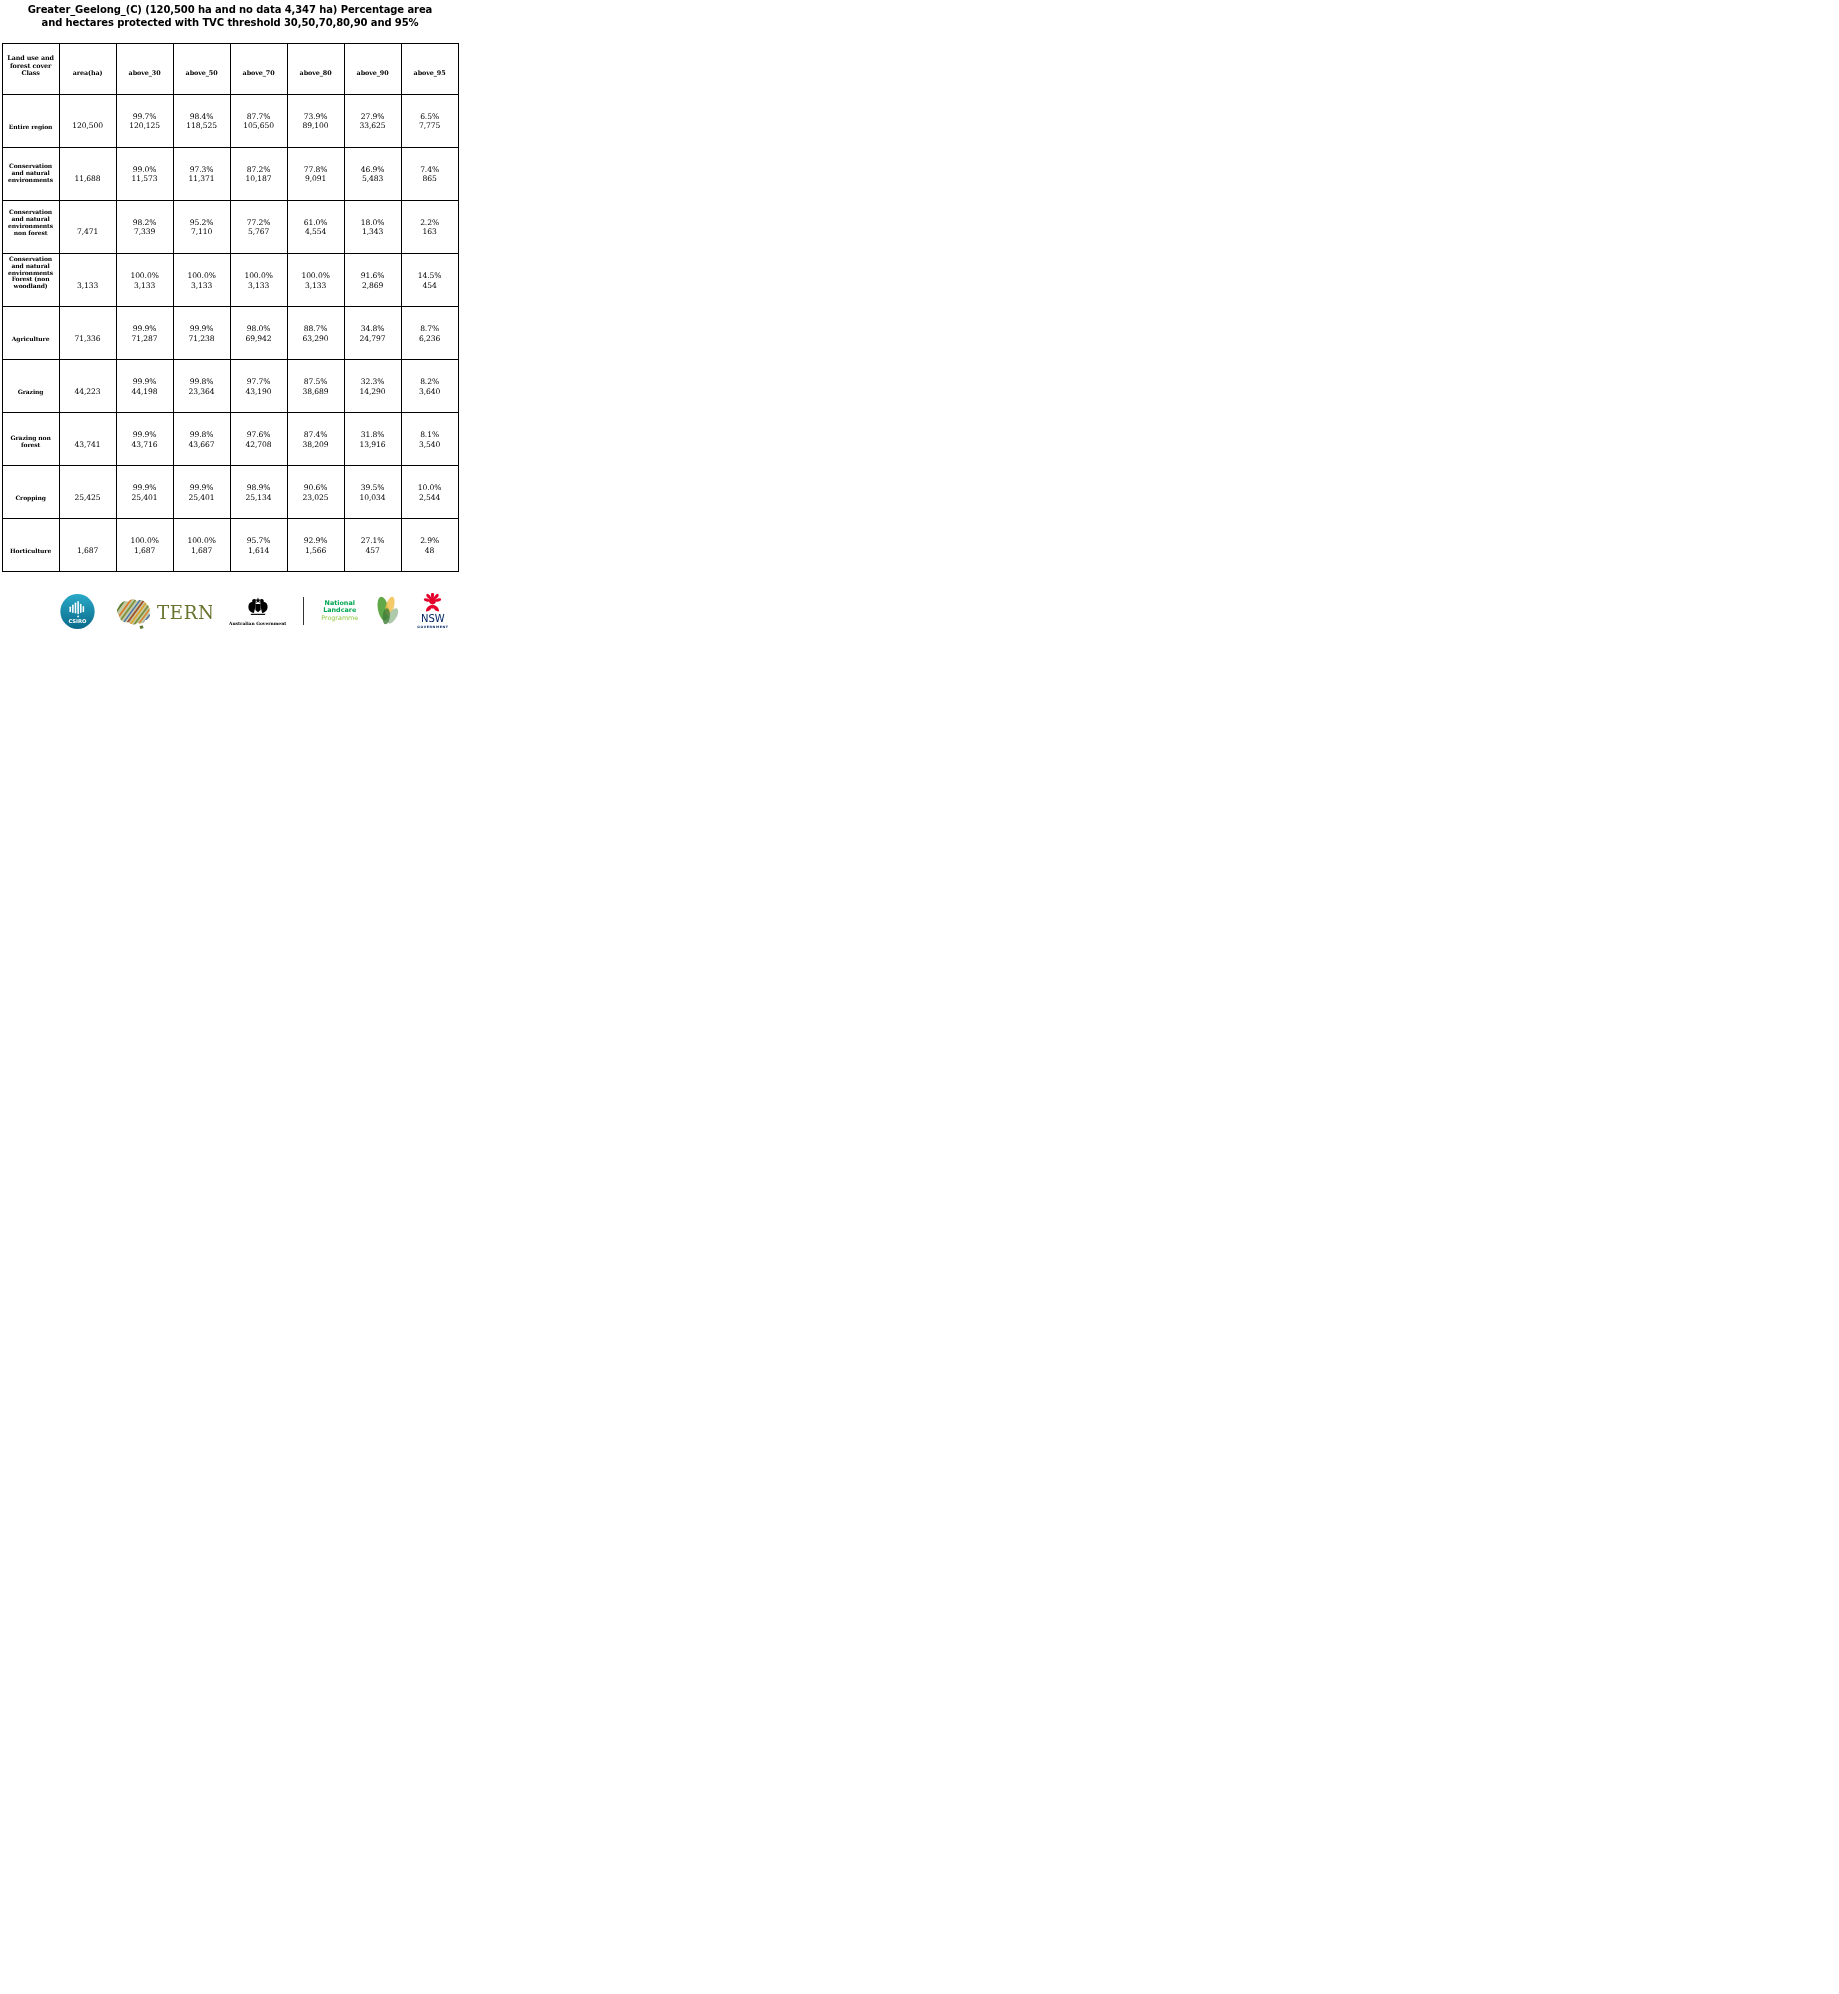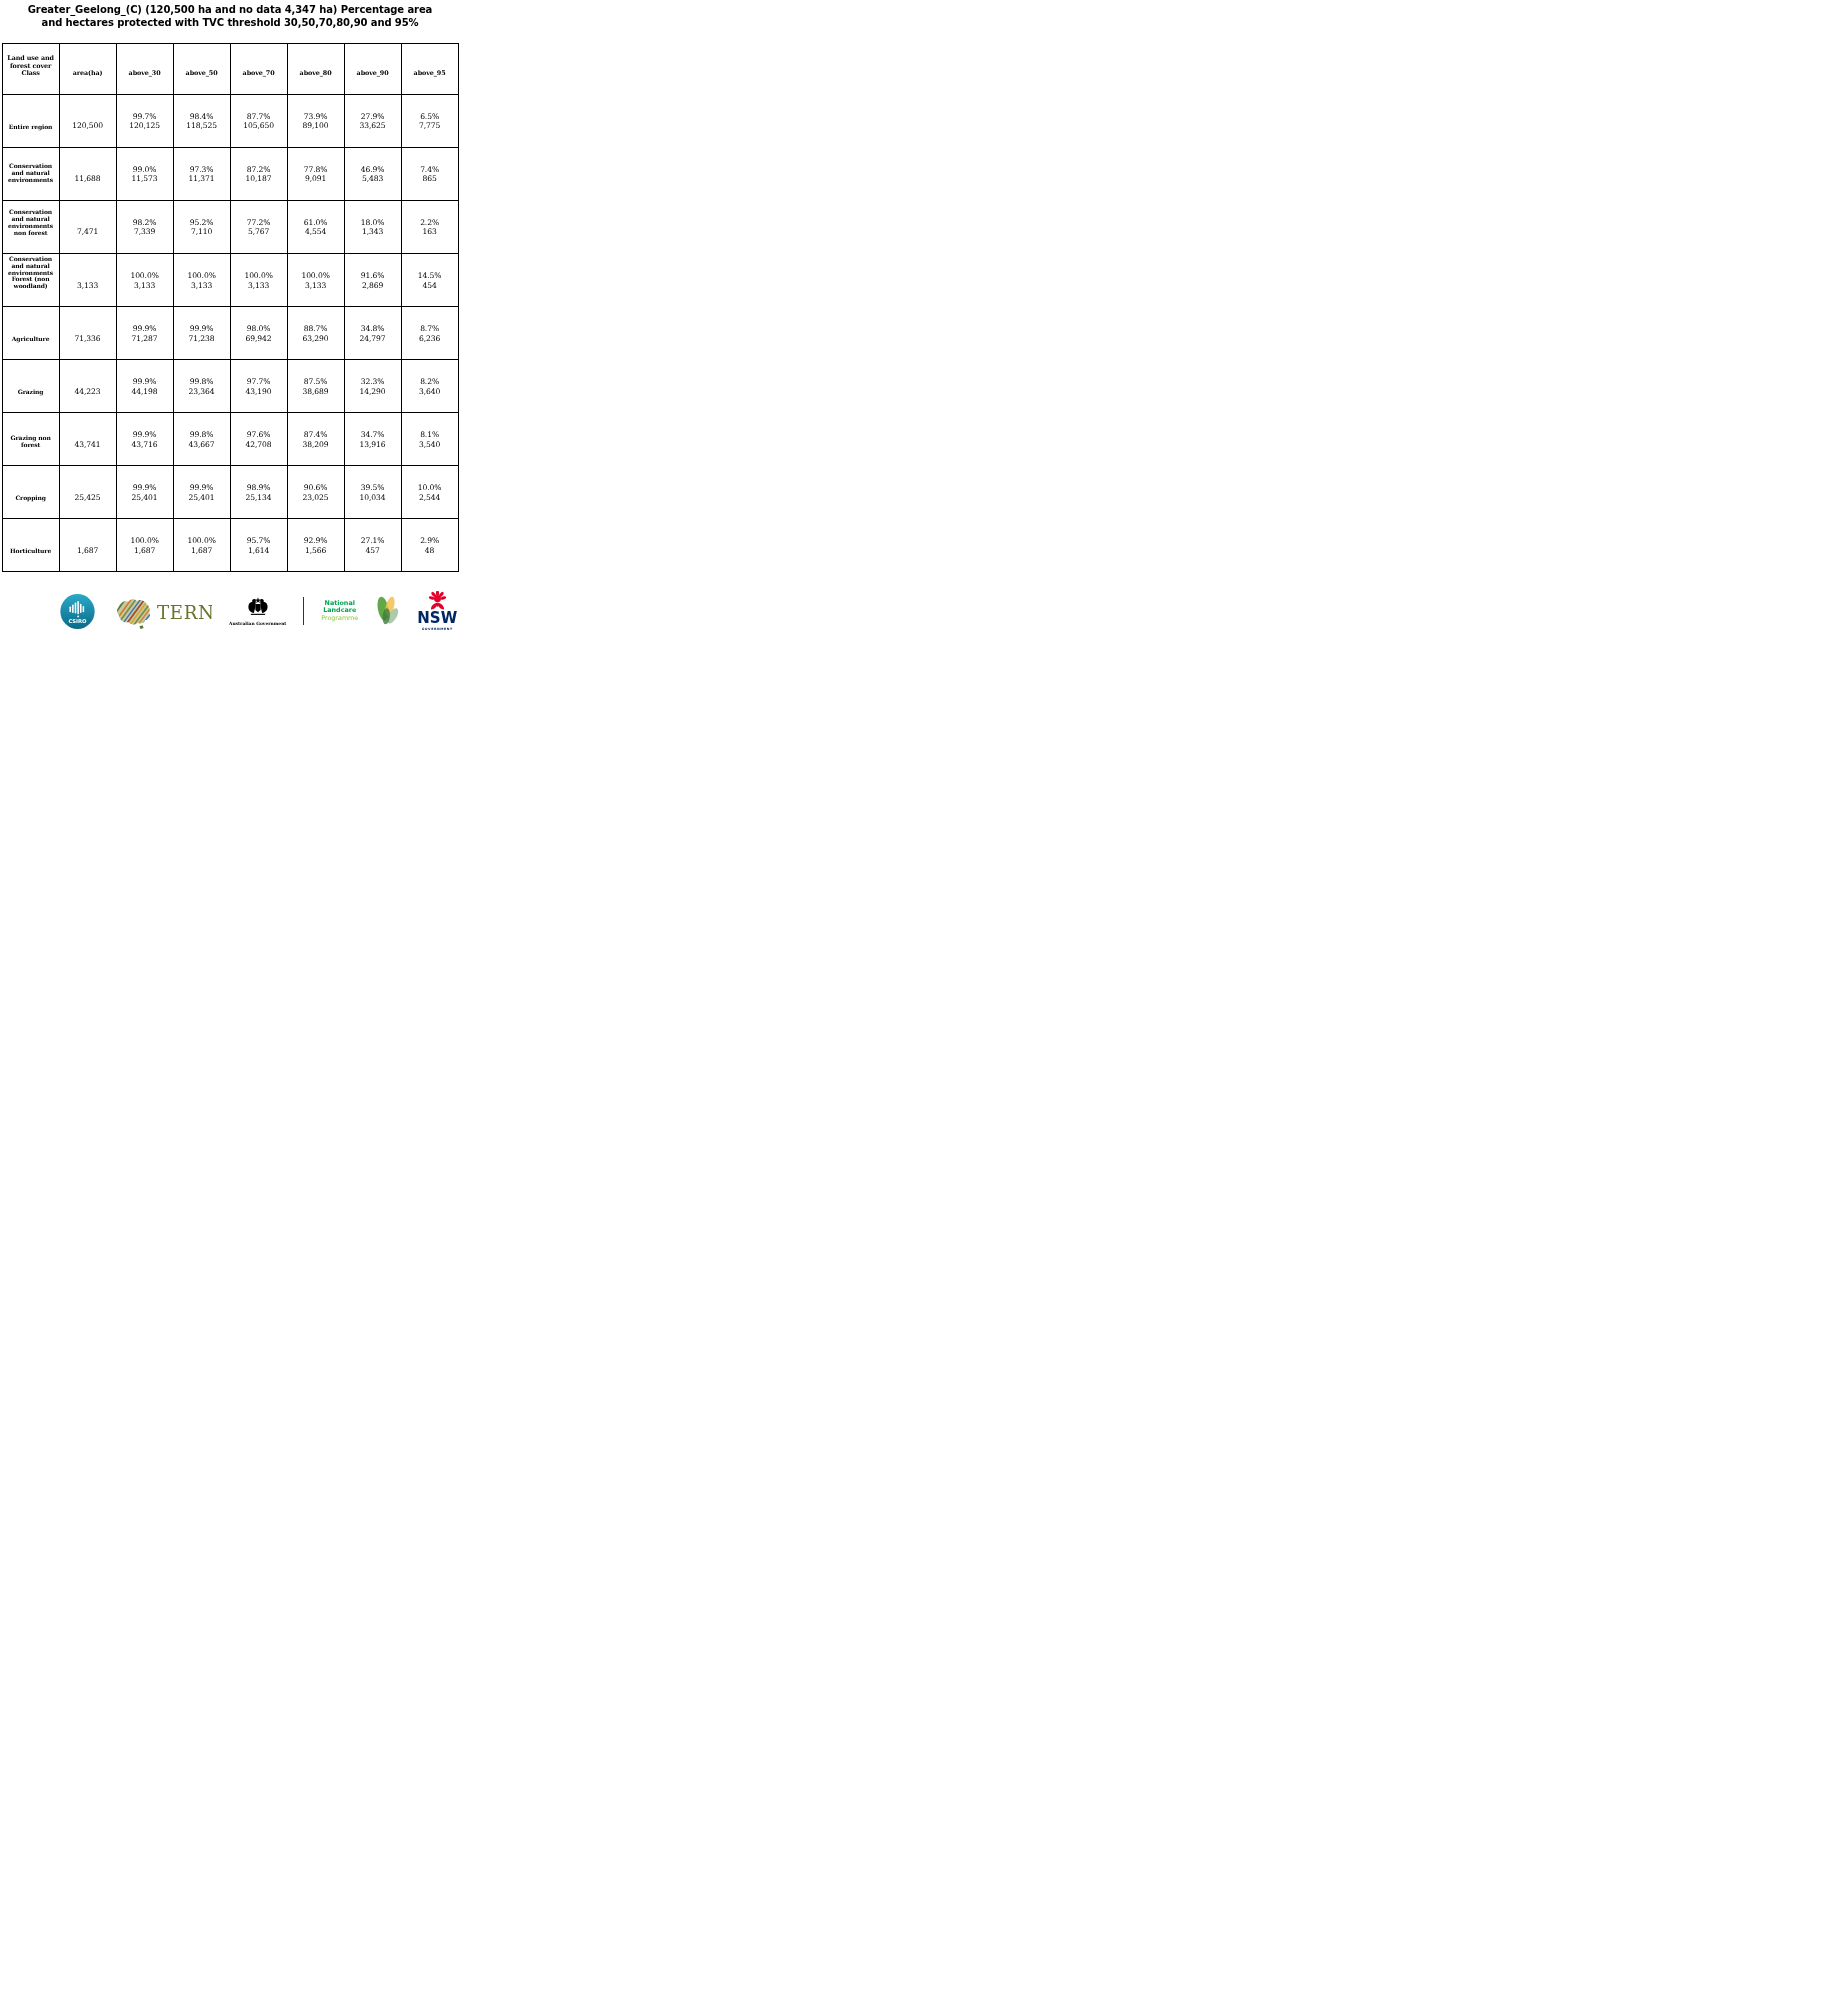--- a/index.html
+++ b/index.html
@@ -34,21 +34,21 @@
     display:flex; align-items:center; gap:17px;
     font-family:"DejaVu Sans", sans-serif;
   }
   .logo { display:flex; align-items:center; }
   .ausgov { display:flex; flex-direction:column; align-items:center; }
   .ausgov-text { font-family:"DejaVu Serif", serif; font-weight:bold; font-size:4.4px; margin-top:0.8px; white-space:nowrap; }
   .landcare-text { display:flex; flex-direction:column; justify-content:center; line-height:1.12; }
   .lc1, .lc2 { font-weight:bold; font-size:6.4px; color:#00a651;text-align:center; }
   .lc3 { font-size:6.4px; color:#8dc63f; }
   .nsw { display:flex; flex-direction:column; align-items:center; }
-  .nsw-name { font-weight:bold; font-size:15px; color:#002664; line-height:1; margin-top:0.4px; }
+  .nsw-name { font-weight:normal; font-size:10px; color:#002664; line-height:1; margin-top:0.4px; }
   .nsw-gov { font-size:3.2px; letter-spacing:0.6px; color:#002664; font-weight:bold; margin-top:0.8px; }
   .divider-dark { width:0.8px; height:28px; background:#333; }
   .divider-navy { width:0.8px; height:29.5px; background:#002664; }
   .planning { font-weight:bold; font-size:9.6px; color:#002664; line-height:1.12; letter-spacing:-0.2px; }
 </style>
 </head>
 <body>
 
 <div class="title">
   <div>Greater_Geelong_(C) (120,500 ha and no data 4,347 ha) Percentage area</div>
@@ -250,21 +250,21 @@
         </td>
         <td class="num">
           <div class="pct">97.6%</div>
           <div class="val">42,708</div>
         </td>
         <td class="num">
           <div class="pct">87.4%</div>
           <div class="val">38,209</div>
         </td>
         <td class="num">
-          <div class="pct">34.7%</div>
+          <div class="pct">31.8%</div>
           <div class="val">13,916</div>
         </td>
         <td class="num">
           <div class="pct">8.1%</div>
           <div class="val">3,540</div>
         </td>
       </tr>
       <tr>
         <td class="label">Cropping</td>
         <td class="num">25,425</td>

